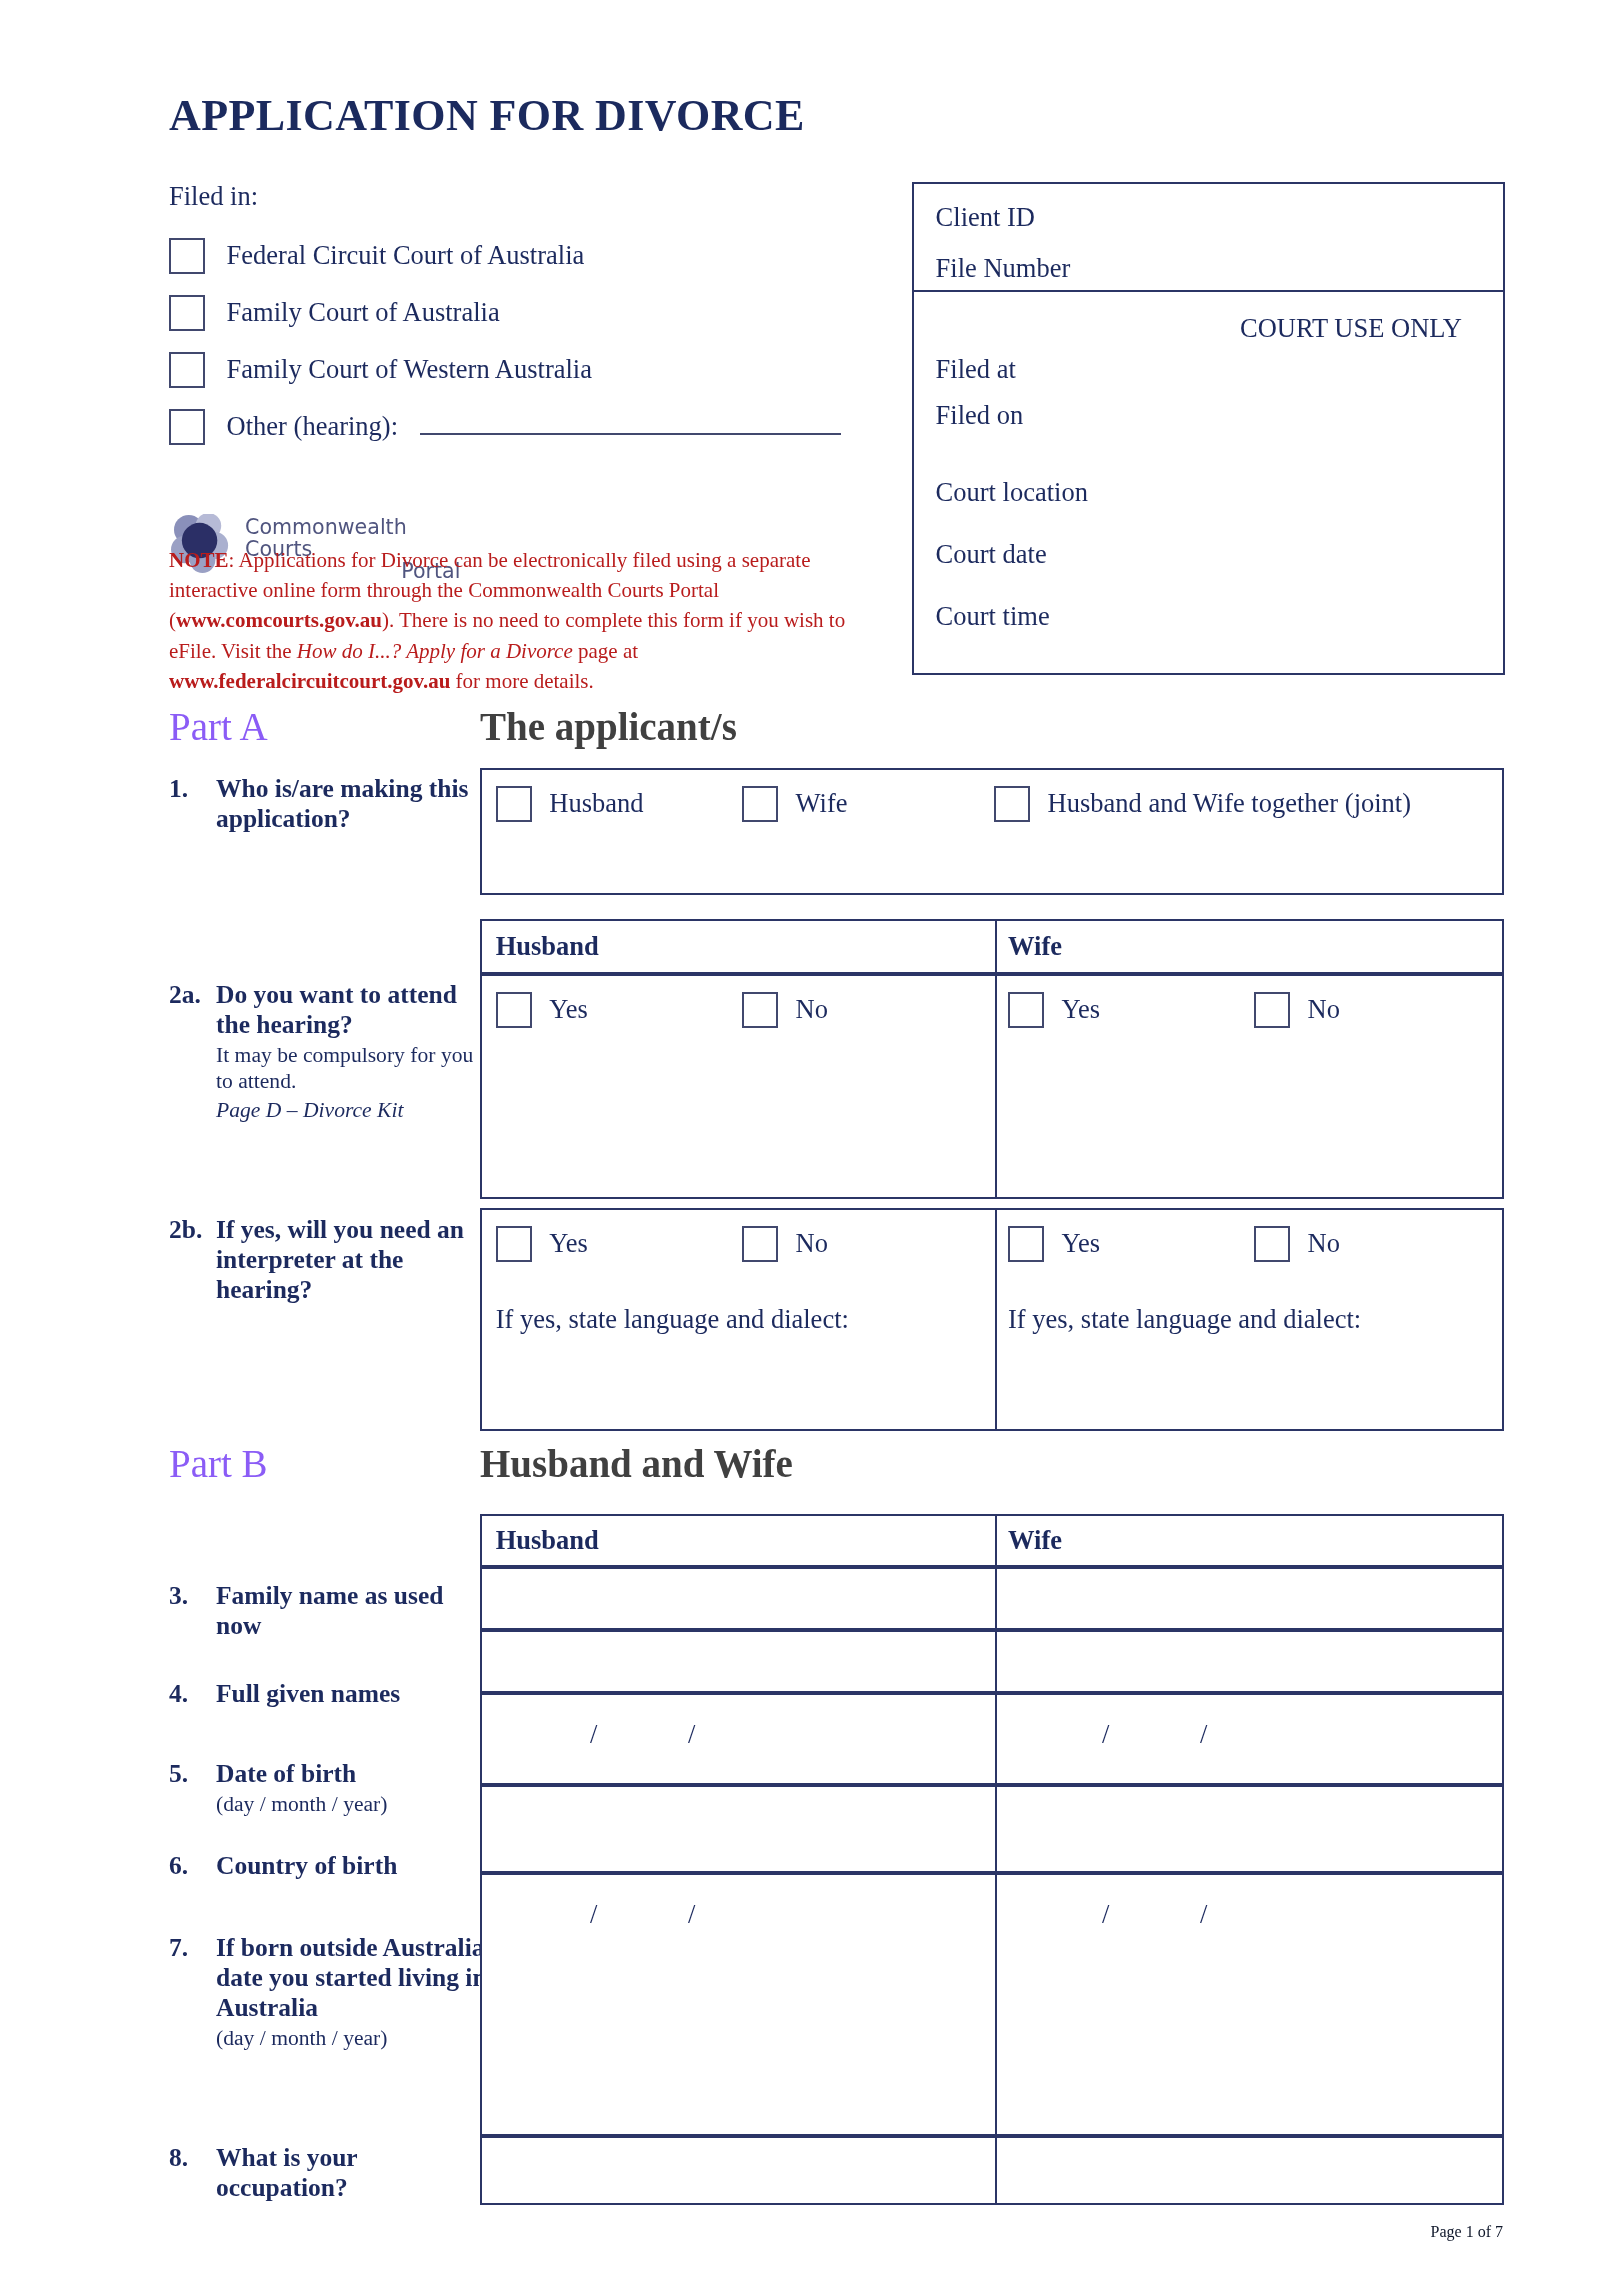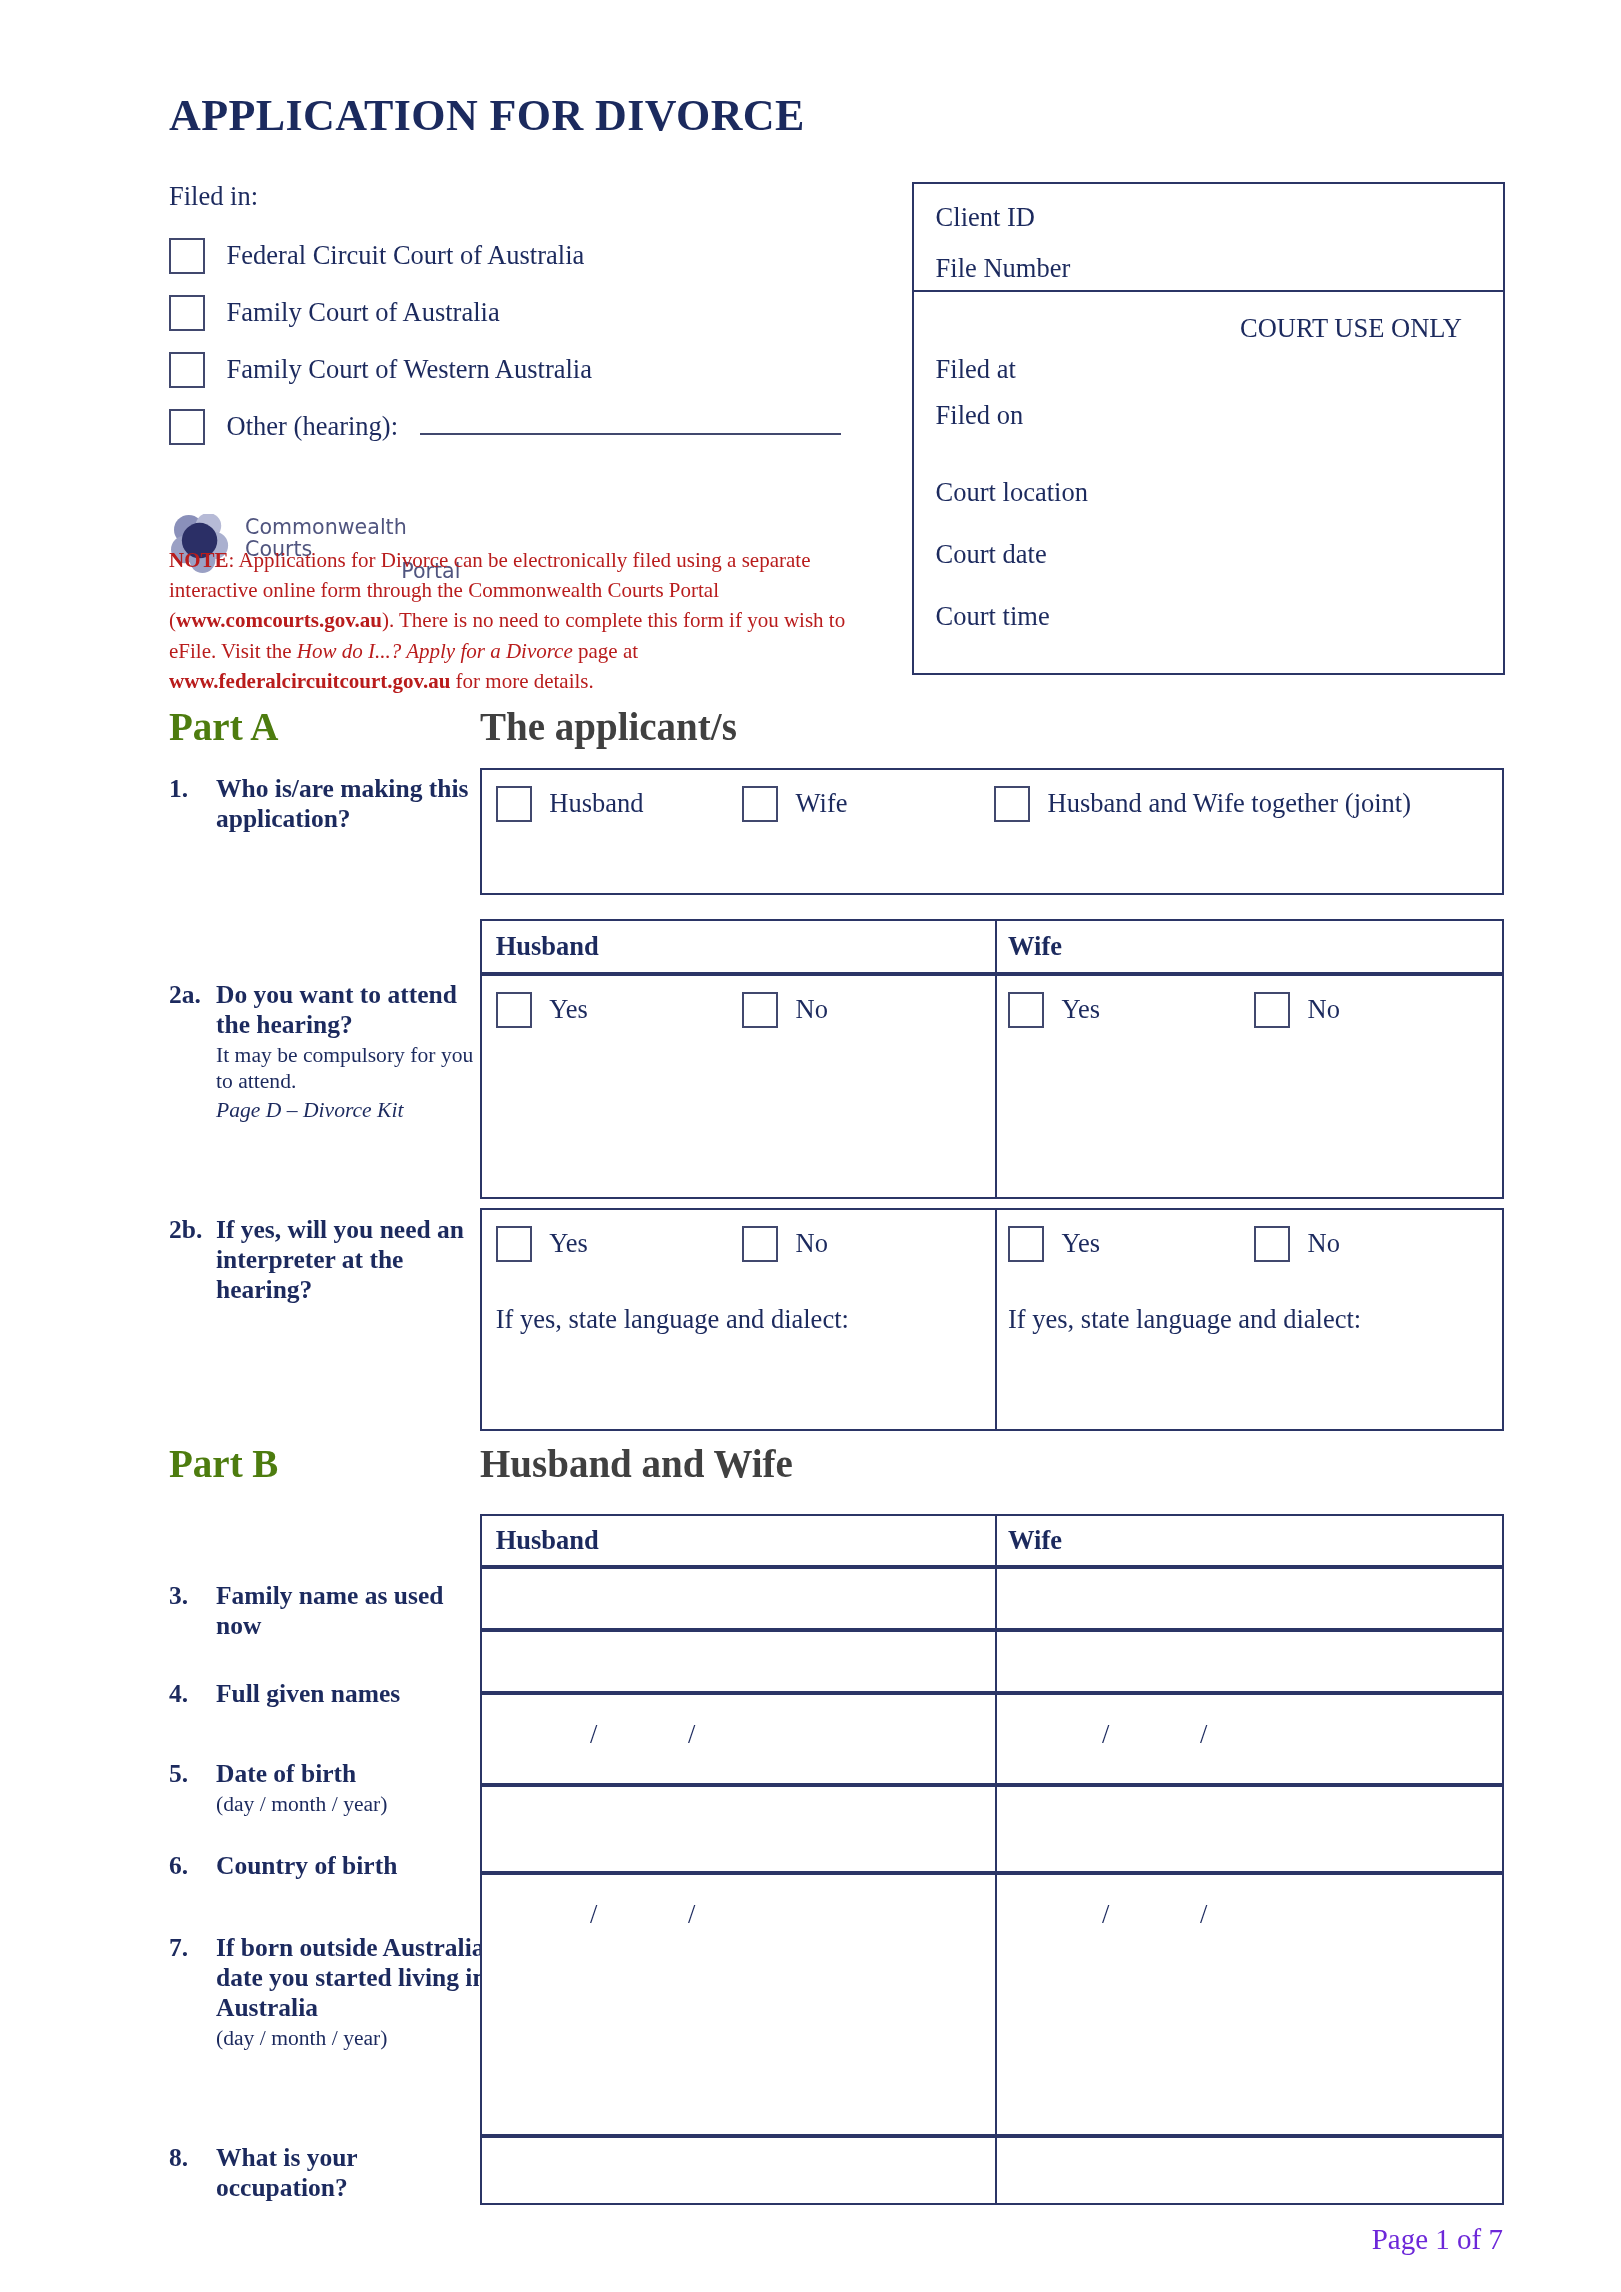--- a/index.html
+++ b/index.html
@@ -136,22 +136,22 @@
     top: 47px;
     font-size: 26.5px;
     white-space: nowrap;
   }
   .court-bottom { position: relative; height: 380px; }
 
   
   .part-label {
     position: absolute;
     font-size: 39px;
-    font-weight: bold;
-    color: #4d7c0f;
+    font-weight: normal;
+    color: #8b5cf6;
   }
   .part-title {
     position: absolute;
     font-size: 39px;
     font-weight: bold;
     color: #404040;
     white-space: nowrap;
   }
 
   
@@ -217,22 +217,22 @@
   }
   .slash {
     position: absolute;
     font-size: 26.5px;
   }
 
   .footer {
     position: absolute;
     right: 118px;
     top: 2223px;
-    font-size: 29px;
-    color: #6d28d9;
+    font-size: 16px;
+    color: #0f172a;
   }
 </style>
 </head>
 <body>
 
 <div class="page">
 
   <div class="doc-title">APPLICATION FOR DIVORCE</div>
 
   <div class="filed-in-label">Filed in:</div>

